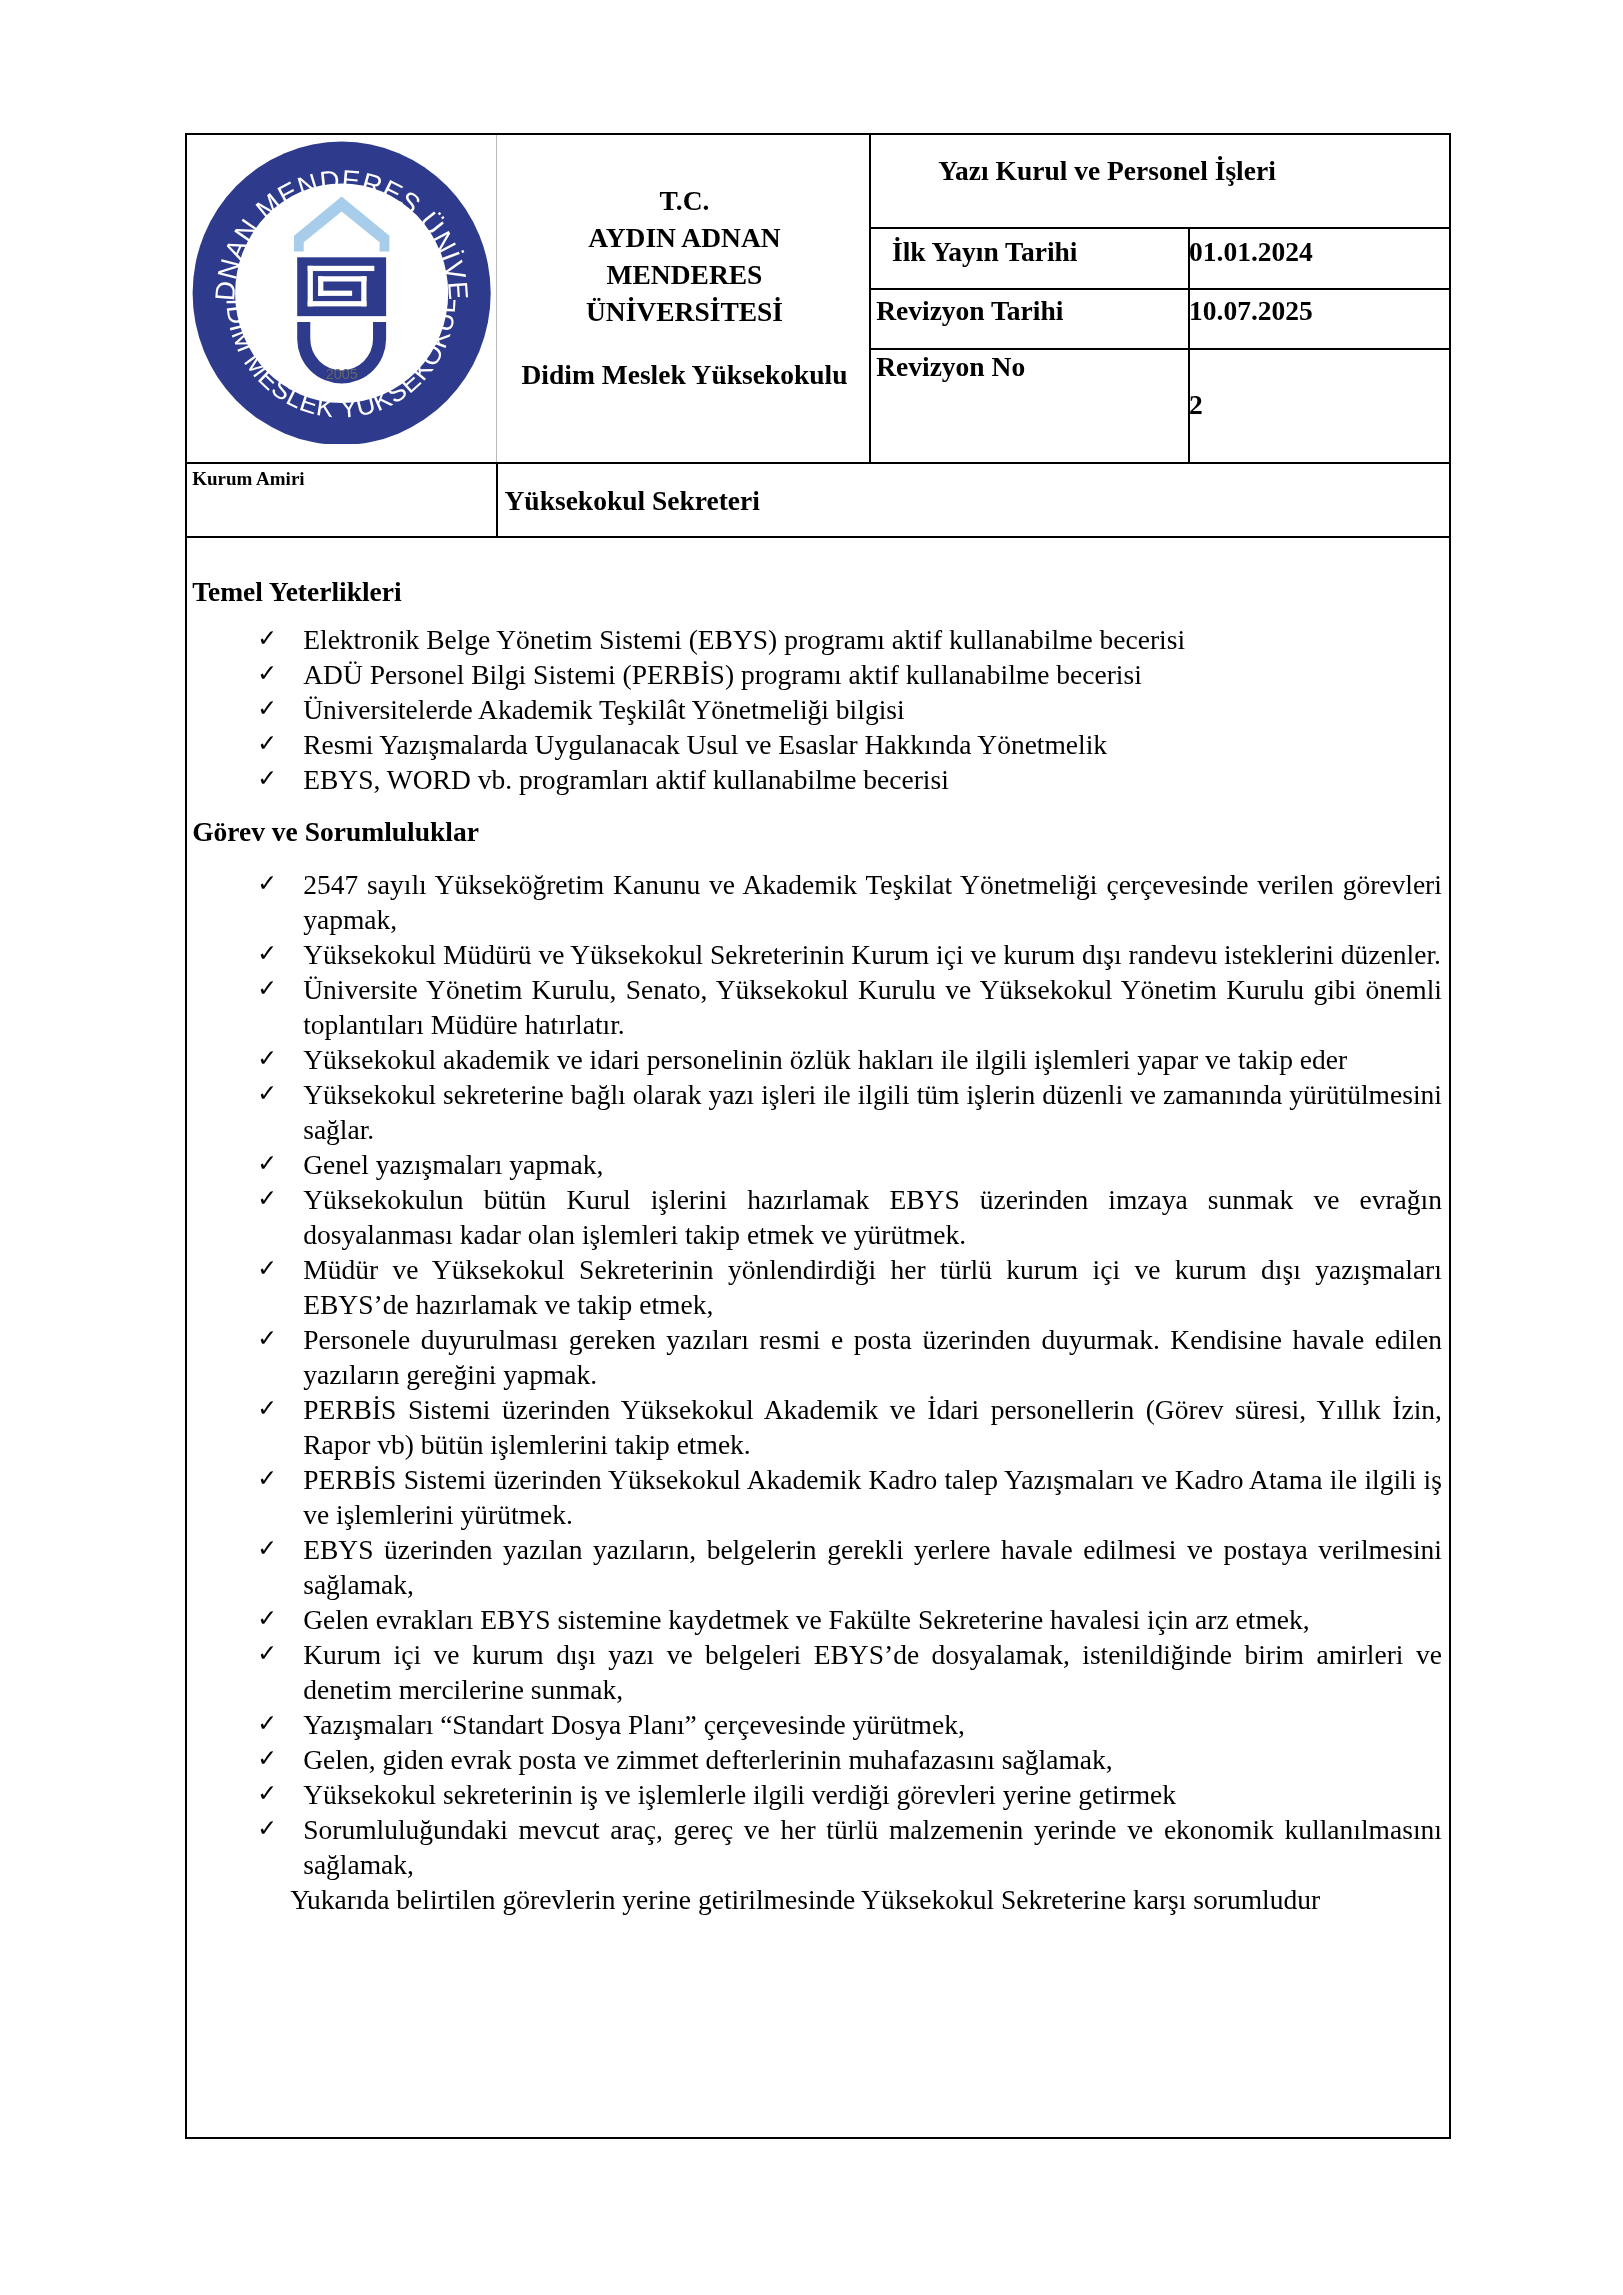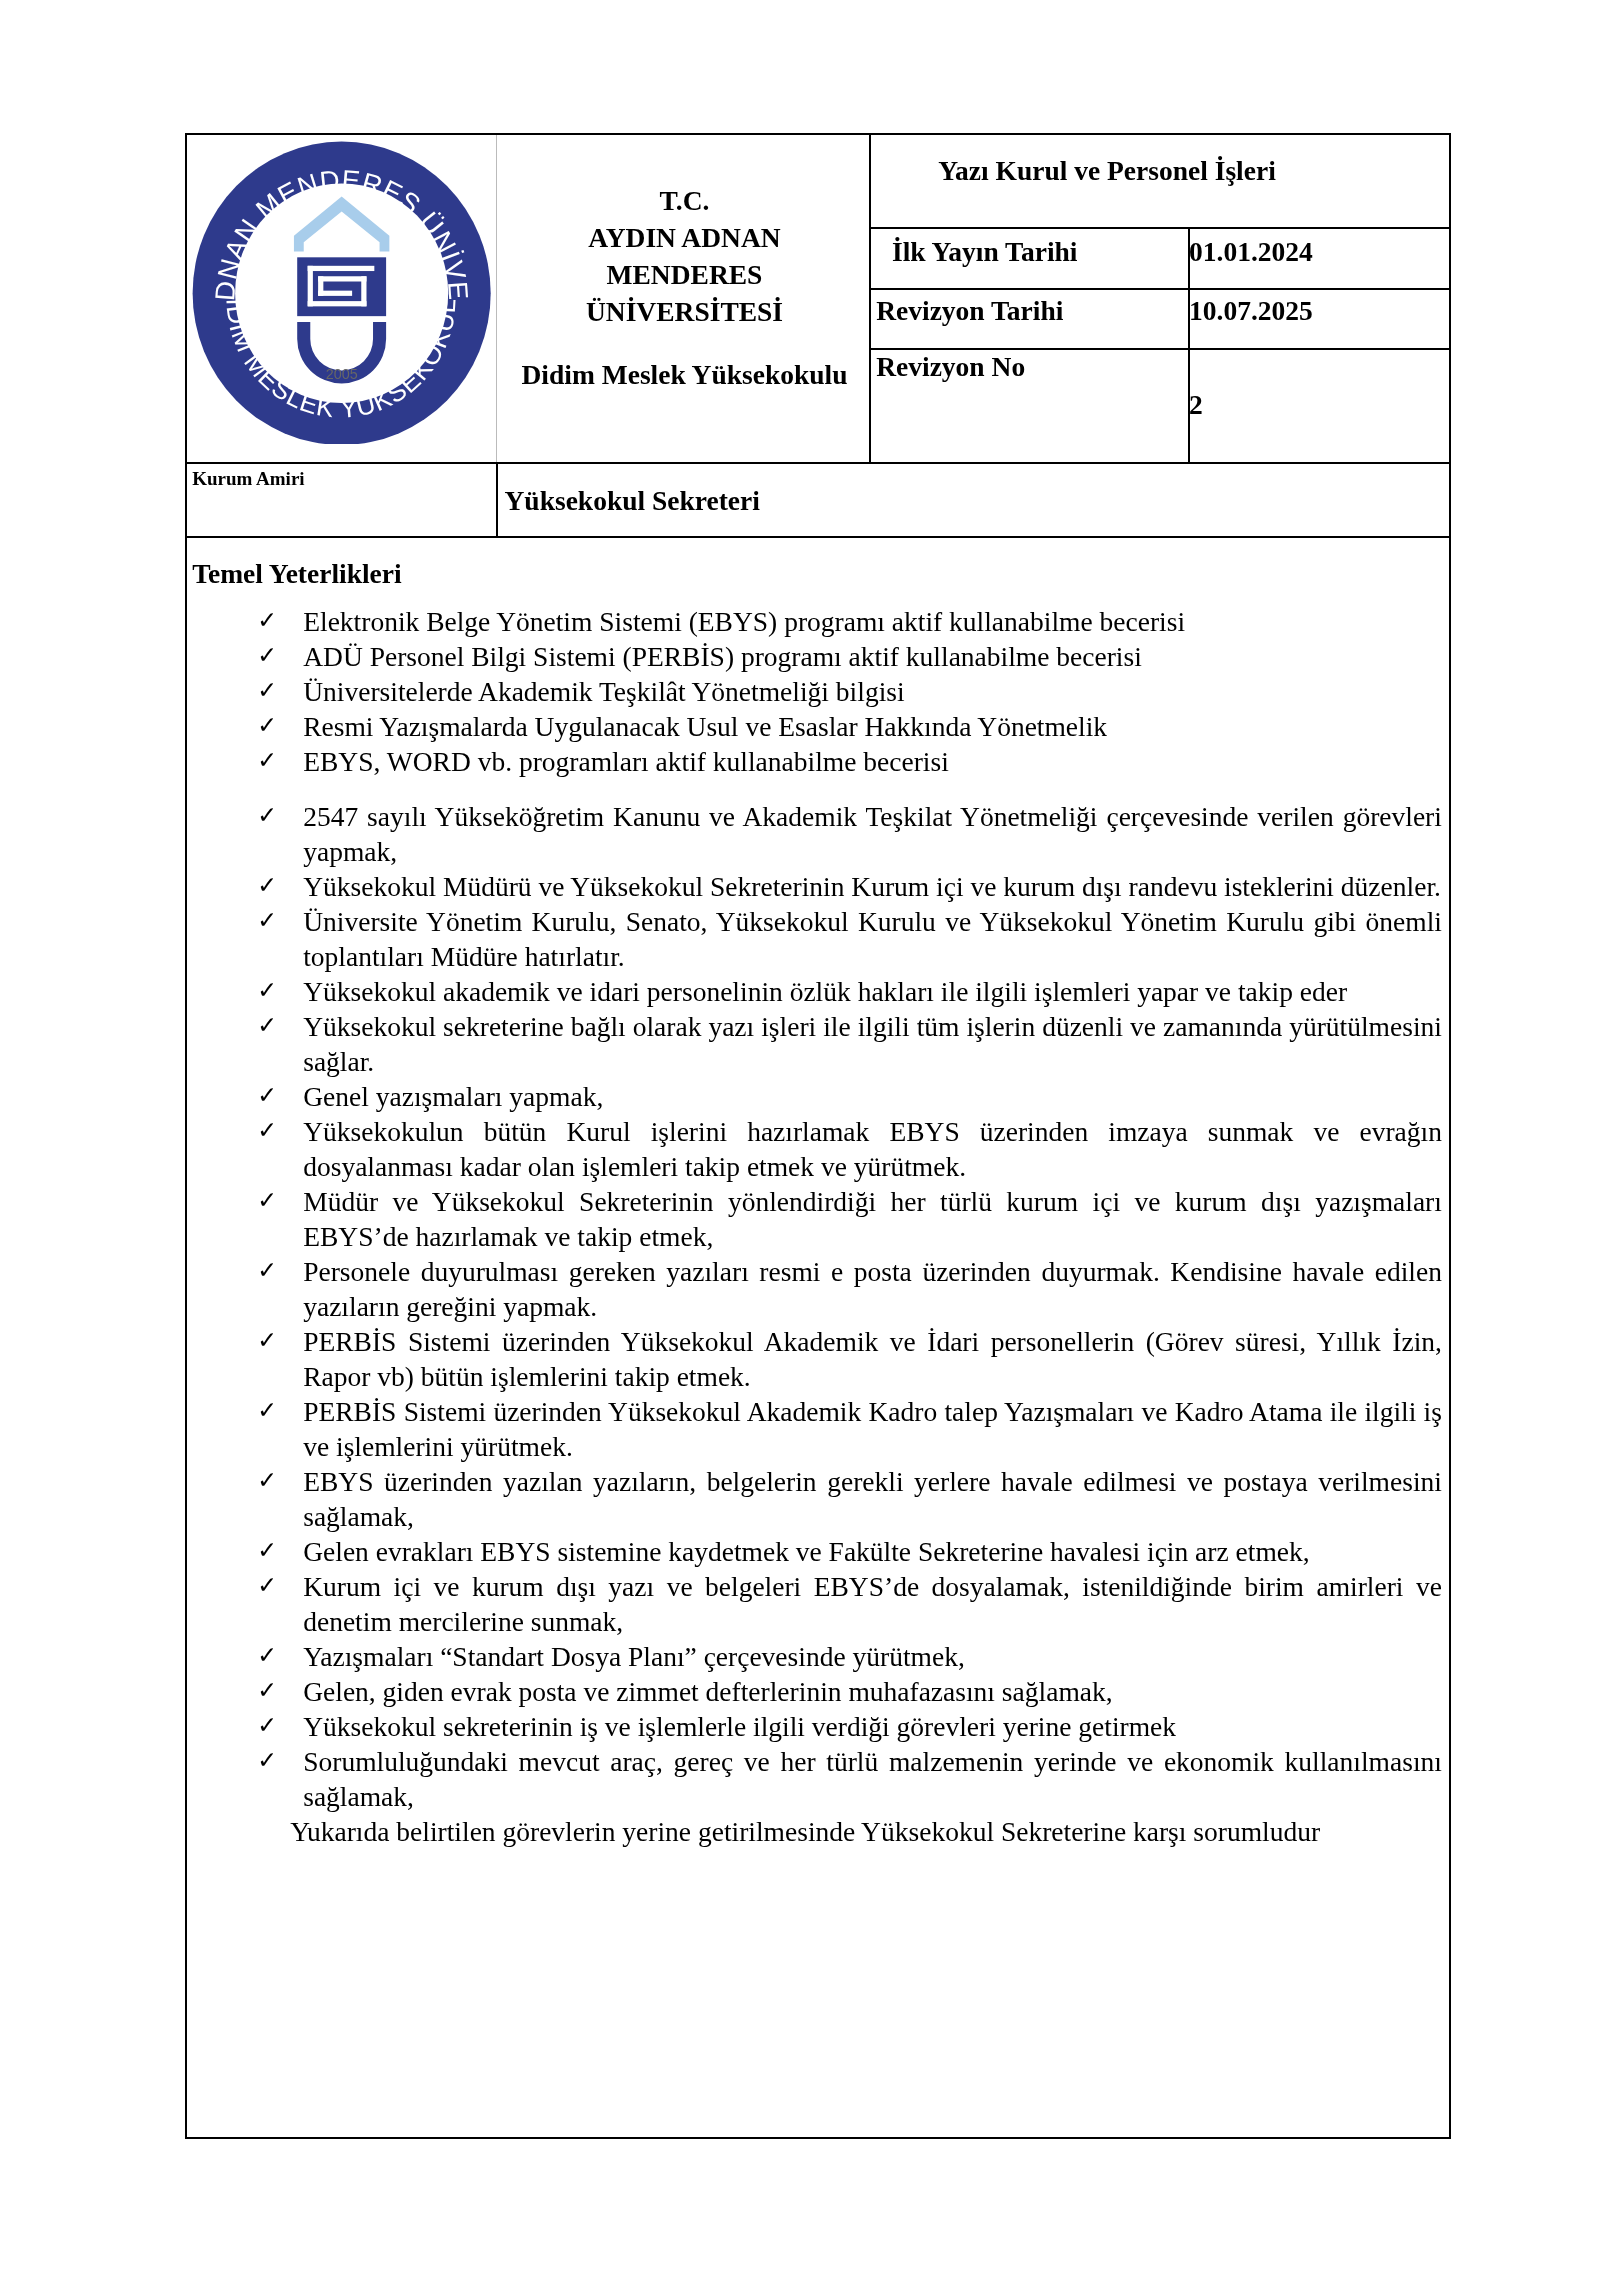--- a/index.html
+++ b/index.html
@@ -17,21 +17,21 @@
   .center-cell .tc { padding-top: 47px; }
   .center-cell .school { margin-top: 26px; white-space: nowrap; }
   .unit-title { left: 684px; top: 0; width: 472px; height: 93px; text-align: center;
                 font-weight: bold; font-size: 27.5px; padding-top: 19.6px; }
   .meta-label { font-weight: bold; font-size: 27.5px; left: 684px; width: 319px; padding-left: 5.2px; }
   .meta-value { font-weight: bold; font-size: 27.5px; left: 1002px; width: 262px; text-align: left; }
   .kurum-label { left: 0; top: 329px; width: 311px; height: 73px; font-weight: bold; font-size: 19px;
                  padding: 3.9px 5.2px; }
   .kurum-value { left: 311px; top: 329px; width: 953px; height: 73px; font-weight: bold; font-size: 27.5px;
                  padding: 21px 6.5px; }
-  .body { left: 0; top: 384px; width: 1264px; padding: 0 5.2px; font-size: 27.5px; }
+  .body { left: 0; top: 402px; width: 1264px; padding: 0 5.2px; font-size: 27.5px; }
   .section-title { font-weight: bold; font-size: 27.5px; }
   ul.checks { list-style: none; margin: 0; padding: 0; }
   ul.checks li { position: relative; padding-left: 111px; padding-right: 3.9px; text-align: justify;
                  line-height: 35px; }
   ul.checks li .ck { position: absolute; left: 65px; top: -1.3px; font-family: "DejaVu Sans", sans-serif;
                      font-size: 23.6px; }
   .closing { padding-left: 98px; line-height: 35px; }
 </style>
 </head>
 <body>
@@ -104,20 +104,21 @@
   <div class="cell body">
     <div class="section-title" style="margin-top:39px;">Temel Yeterlikleri</div>
     <ul class="checks" style="margin-top:14.4px;">
       <li><span class="ck">✓</span><span>Elektronik Belge Yönetim Sistemi (EBYS) programı aktif kullanabilme becerisi</span></li>
       <li><span class="ck">✓</span><span>ADÜ Personel Bilgi Sistemi (PERBİS) programı aktif kullanabilme becerisi</span></li>
       <li><span class="ck">✓</span><span>Üniversitelerde Akademik Teşkilât Yönetmeliği bilgisi</span></li>
       <li><span class="ck">✓</span><span>Resmi Yazışmalarda Uygulanacak Usul ve Esaslar Hakkında Yönetmelik</span></li>
       <li><span class="ck">✓</span><span>EBYS, WORD vb. programları aktif kullanabilme becerisi</span></li>
     </ul>
 
+    <div class="section-title" style="margin-top:18.3px;">Görev ve Sorumluluklar</div>
     <ul class="checks" style="margin-top:19.6px;">
       <li><span class="ck">✓</span><span>2547 sayılı Yükseköğretim Kanunu ve Akademik Teşkilat Yönetmeliği çerçevesinde verilen görevleri yapmak,</span></li>
       <li><span class="ck">✓</span><span>Yüksekokul Müdürü ve Yüksekokul Sekreterinin Kurum içi ve kurum dışı randevu isteklerini düzenler.</span></li>
       <li><span class="ck">✓</span><span>Üniversite Yönetim Kurulu, Senato, Yüksekokul Kurulu ve Yüksekokul Yönetim Kurulu gibi önemli toplantıları Müdüre hatırlatır.</span></li>
       <li><span class="ck">✓</span><span>Yüksekokul akademik ve idari personelinin özlük hakları ile ilgili işlemleri yapar ve takip eder</span></li>
       <li><span class="ck">✓</span><span>Yüksekokul sekreterine bağlı olarak yazı işleri ile ilgili tüm işlerin düzenli ve zamanında yürütülmesini sağlar.</span></li>
       <li><span class="ck">✓</span><span>Genel yazışmaları yapmak,</span></li>
       <li><span class="ck">✓</span><span>Yüksekokulun bütün Kurul işlerini hazırlamak EBYS üzerinden imzaya sunmak ve evrağın dosyalanması kadar olan işlemleri takip etmek ve yürütmek.</span></li>
       <li><span class="ck">✓</span><span>Müdür ve Yüksekokul Sekreterinin yönlendirdiği her türlü kurum içi ve kurum dışı yazışmaları EBYS’de hazırlamak ve takip etmek,</span></li>
       <li><span class="ck">✓</span><span> Personele duyurulması gereken yazıları resmi e posta üzerinden duyurmak. Kendisine havale edilen yazıların gereğini yapmak.</span></li>

